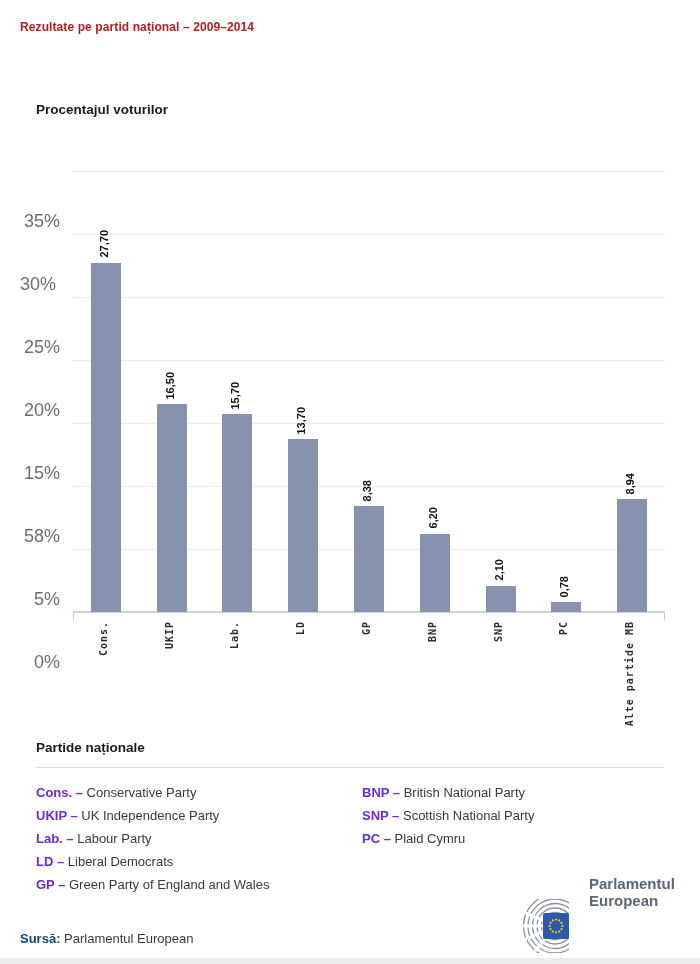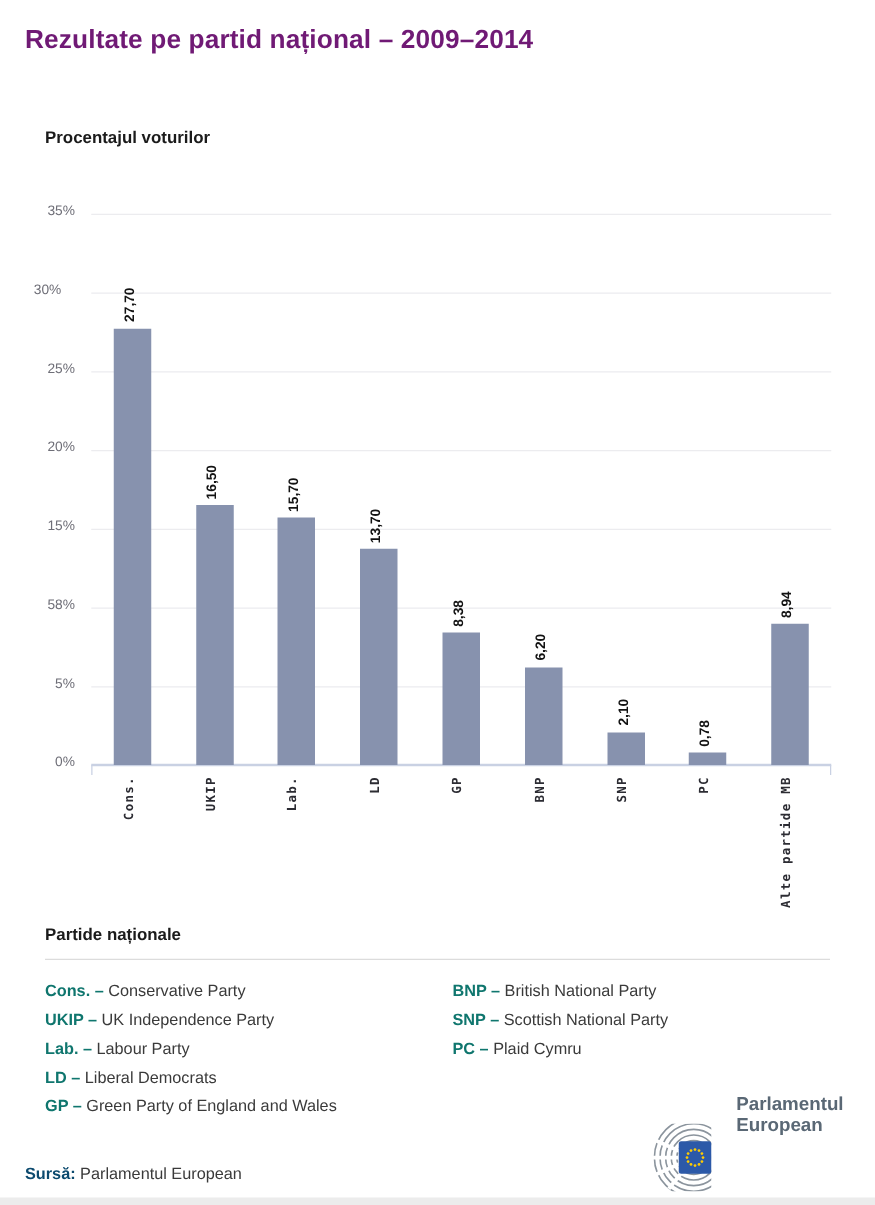--- a/index.html
+++ b/index.html
@@ -1,36 +1,36 @@
 <!DOCTYPE html>
 <html><head>
 <meta charset="utf-8">
 <style>
   html,body{margin:0;padding:0;background:#ffffff;}
   #app{
     position:relative;width:700px;height:964px;background:#ffffff;overflow:hidden;
     font-family:"Liberation Sans",sans-serif;color:#1b1b1b;
   }
   .abs{position:absolute;}
-  .page-title{font-size:21px;font-weight:bold;color:#701a75;letter-spacing:.1px;}
+  .page-title{font-size:12px;font-weight:bold;color:#b91c1c;letter-spacing:.1px;}
   .page-subtitle{font-size:15.5px;font-weight:normal;color:#3b3b3b;}
   .section-heading{font-size:13.5px;font-weight:bold;color:#1b1b1b;}
   .gridline{position:absolute;height:1px;background:#ececef;}
   .axisline{position:absolute;height:2px;background:#c9d1e3;}
   .edge-tick{position:absolute;width:1px;height:8px;background:#c9d1e3;}
-  .ytick{position:absolute;width:44px;text-align:right;font-size:11px;color:#6e6e77;}
+  .ytick{position:absolute;width:44px;text-align:right;font-size:18px;color:#6e6e77;margin-top:48px;}
   .bar{position:absolute;}
   .vrot{writing-mode:vertical-rl;transform:rotate(180deg);}
   .vlabel{position:absolute;width:16px;font-size:11px;font-weight:bold;color:#121212;
           text-align:left;white-space:nowrap;}
   .xlabel{position:absolute;width:16px;font-size:10px;font-weight:bold;color:#2c2c33;
           font-family:"DejaVu Sans Mono",monospace;letter-spacing:1px;white-space:nowrap;}
   .legend-hr{position:absolute;height:1px;background:#dcdcdc;}
   .legend-row{position:absolute;font-size:13px;color:#3a3a3a;white-space:nowrap;}
-  .legend-row b{color:#0f766e;}
+  .legend-row b{color:#6d28d9;}
   .source-line{font-size:13px;color:#3a3a3a;}
   .source-line b{color:#0c4a6e;}
   .logo-text{font-size:15px;font-weight:bold;color:#5a6875;line-height:17px;}
   .bottom-strip{position:absolute;left:0;bottom:0;width:700px;height:6px;background:#ececec;}
 </style>
 </head>
 <body>
 
 <div id="app">
 

